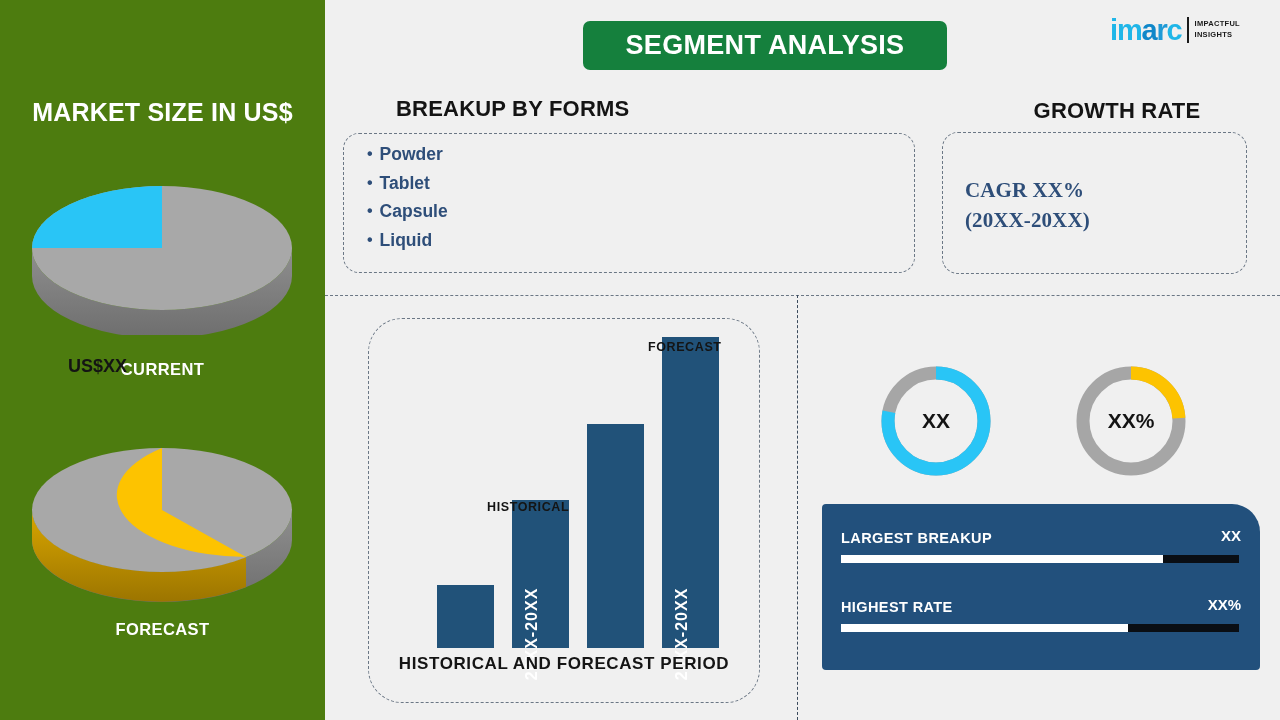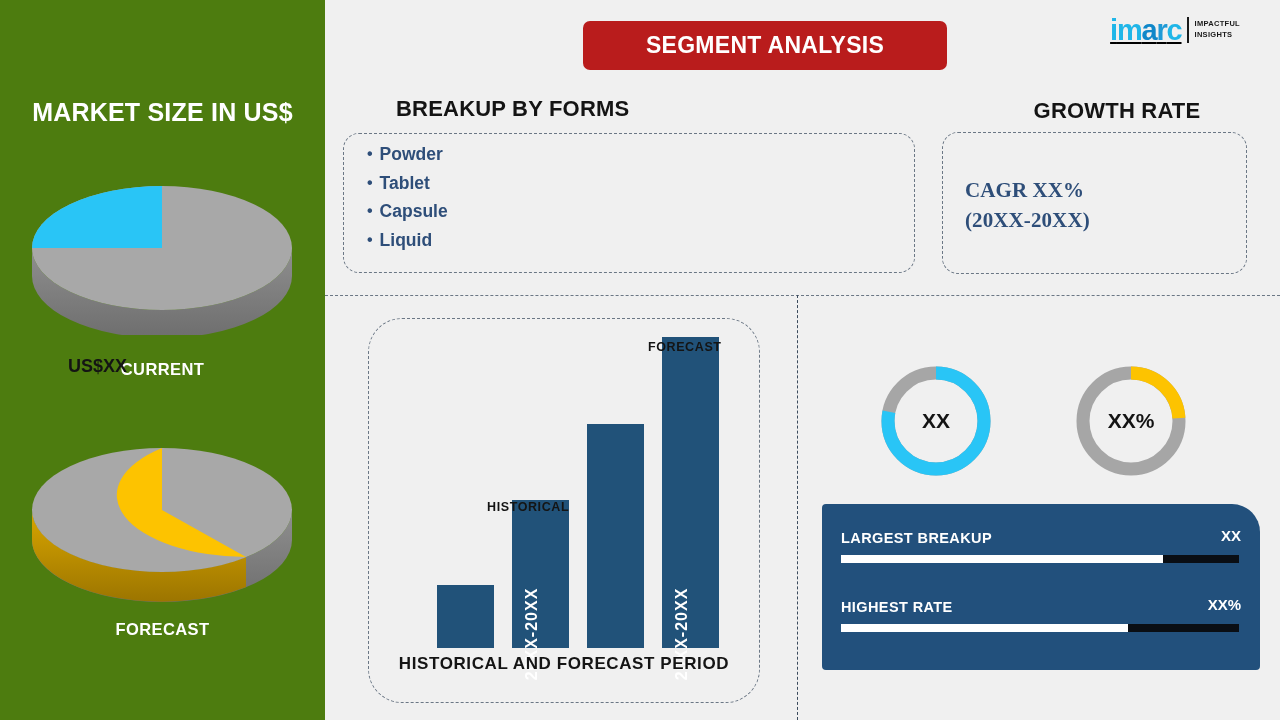--- a/index.html
+++ b/index.html
@@ -35,27 +35,27 @@
     position:absolute; font-size:18px; font-weight:bold; color:#141414;
     z-index:6; pointer-events:none; white-space:nowrap;
   }
   .pie-value.v-current  { left:68px;  top:196px; }
 
   
   .canvas { position:absolute; left:325px; top:0; width:955px; height:720px; background:#f0f0f0; }
 
   .title-badge {
     position:absolute; left:258px; top:21px; width:364px; height:49px;
-    background:#b91c1c; border-radius:7px;
+    background:#15803d; border-radius:7px;
     display:flex; align-items:center; justify-content:center;
-    color:#ffffff; font-size:23px; font-weight:bold; letter-spacing:.3px;
+    color:#ffffff; font-size:27px; font-weight:bold; letter-spacing:.3px;
   }
 
   .logo { position:absolute; right:40px; top:13px; height:34px; display:flex; align-items:center; }
-  .logo-word { font-size:29px; font-weight:bold; letter-spacing:-1.2px; line-height:1; position:relative;text-decoration:underline; }
+  .logo-word { font-size:29px; font-weight:bold; letter-spacing:-1.2px; line-height:1; position:relative; }
   .logo-i  { color:#1fb6e8; }
   .logo-m  { color:#1fb6e8; }
   .logo-a  { color:#0f87c9; }
   .logo-r  { color:#1f9ad6; }
   .logo-c  { color:#1fb6e8; }
   .logo-bar { width:2px; height:26px; background:#1a1a1a; margin:0 6px 0 5px; }
   .logo-tag { font-size:7.5px; font-weight:bold; color:#1a1a1a; line-height:1.45; letter-spacing:.3px; }
 
   
   .hdiv { position:absolute; left:0; top:295px; width:955px; border-top:1.4px dashed #6b7785; }

